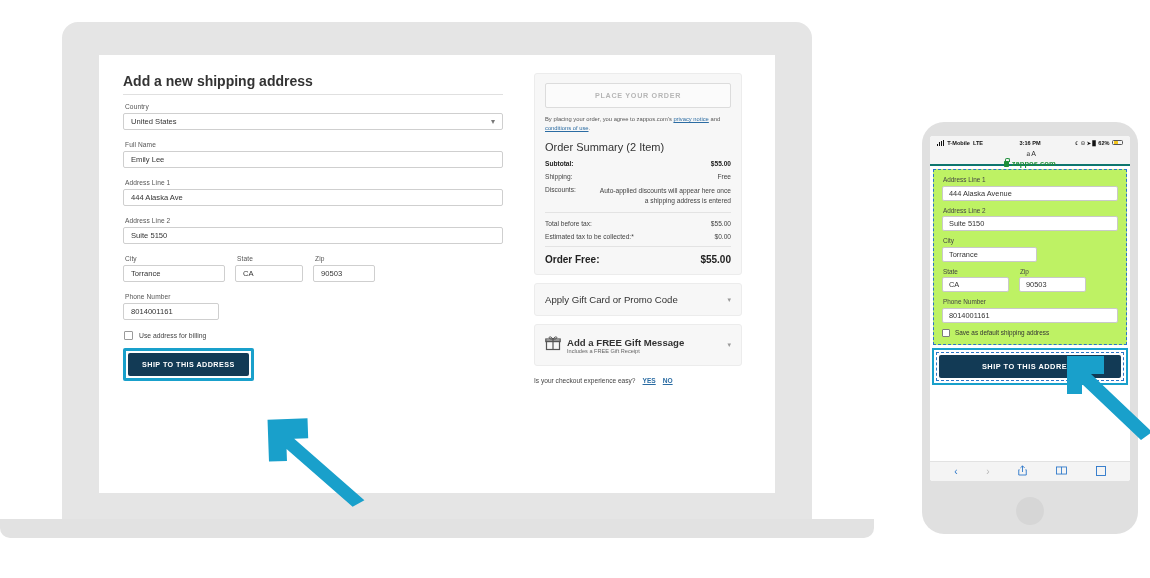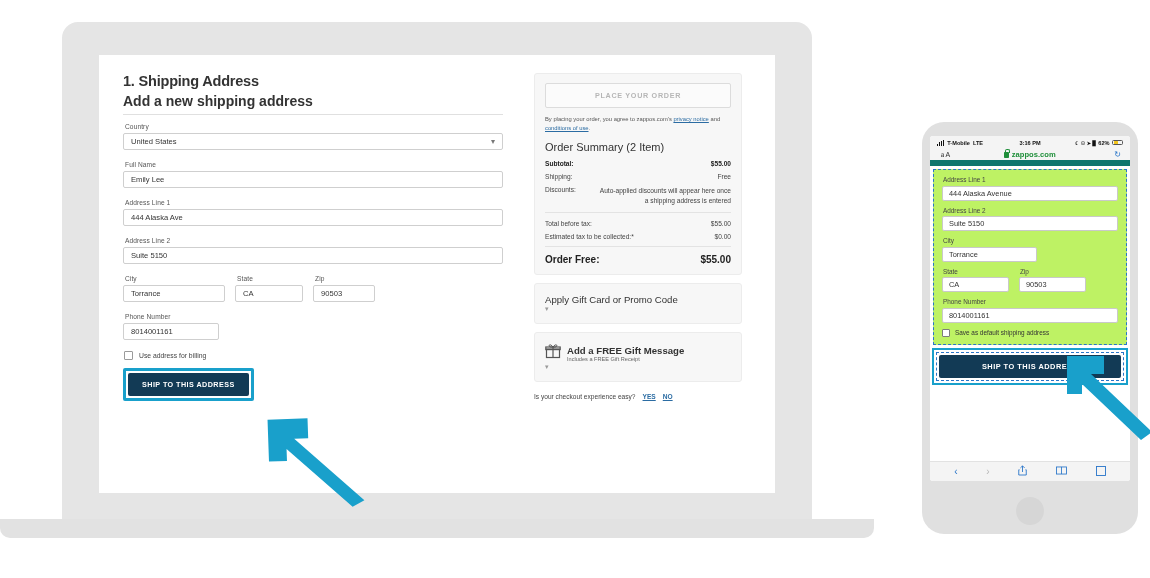--- a/index.html
+++ b/index.html
@@ -80,21 +80,21 @@
   .srow { display:flex; justify-content:space-between; font-size:6.6px; color:#444; margin-bottom:6px; }
   .srow.bold { font-weight:bold; color:#222; }
   .srow .lbl { flex:0 0 auto; }
   .srow .val { text-align:right; }
   .srow.disc .val { max-width:132px; line-height:1.5; }
   .thin-sep { height:1px; background:#e3e3e3; margin:2px 0 7px 0; }
   .total-row { display:flex; justify-content:space-between; font-size:10px; font-weight:bold; color:#222; }
 
   .accordion {
     background:#f7f7f7; border:1px solid #ececec; border-radius:3px;
-    padding:10px 10px; margin-top:8px; display:flex; justify-content:space-between;flex-direction:column;
+    padding:10px 10px; margin-top:8px; display:flex; align-items:center; justify-content:space-between;
   }
   .acc-title { font-size:9.6px; color:#333; }
   .acc-caret { color:#9a9a9a; font-size:7px; }
   .gift-left { display:flex; align-items:center; gap:6px; }
   .gift-txt .t1 { font-size:9.6px; color:#333; font-weight:bold; line-height:1.15; }
   .gift-txt .t2 { font-size:5.6px; color:#666; }
   .feedback { margin-top:11px; font-size:6.6px; color:#444; display:flex; gap:7px; align-items:center; }
   .feedback a { color:#2b6ca3; text-decoration:underline; font-weight:bold; }
 
   
@@ -122,21 +122,21 @@
   .sb-mid { flex:0 0 auto; }
   .sb-right { display:flex; align-items:center; gap:2.5px; flex:1; justify-content:flex-end; }
   .bars { display:flex; align-items:flex-end; gap:0.7px; height:6px; }
   .bars i { display:block; width:1.3px; background:#111; }
   .bars i:nth-child(1){height:2px;} .bars i:nth-child(2){height:3.2px;}
   .bars i:nth-child(3){height:4.5px;} .bars i:nth-child(4){height:6px;}
   .batt { width:11px; height:5.5px; border:0.8px solid #555; border-radius:1.5px; padding:0.6px; }
   .batt i { display:block; height:100%; width:62%; background:#f5c518; border-radius:0.5px; }
   .url-bar {
     height:17px; background:#f4f4f4; display:flex; align-items:center;
-    padding:0 9px; border-bottom:6px solid #0f766e;
+    padding:0 9px; border-bottom:2px solid #0f766e;flex-direction:column;
   }
   .aa { font-size:7px; color:#2f2f2f; flex:1; letter-spacing:-0.5px; }
   .url-mid { flex:0 0 auto; display:flex; align-items:center; gap:3px; font-size:7.6px; color:#1f8f3a; font-weight:bold; }
   .lock { width:4.5px; height:6px; background:#1f8f3a; border-radius:0.8px; position:relative; }
   .lock:before { content:""; position:absolute; left:1px; top:-2.6px; width:2.5px; height:2.8px;
     border:0.9px solid #1f8f3a; border-bottom:none; border-radius:2px 2px 0 0; }
   .reload { flex:1; text-align:right; font-size:8px; color:#2a76c9; }
 
   .ph-content { position:relative; padding:0; }
   .ph-form {
@@ -178,21 +178,20 @@
 <div id="stage">
 
   <div id="laptop">
     <div class="lt-lid"></div>
     <div class="lt-base"></div>
 
     <div class="lt-screen">
       <div class="page">
 
         <div class="form-col">
-          <h1 class="sec-title">1. Shipping Address</h1>
           <div class="sub-title">Add a new shipping address</div>
           <div class="hr-line"></div>
 
           <div class="fld-label">Country</div>
           <div class="fld select">
             <span>United States</span>
             <span class="chev">▾</span>
           </div>
 
           <div class="fld-label">Full Name</div>

